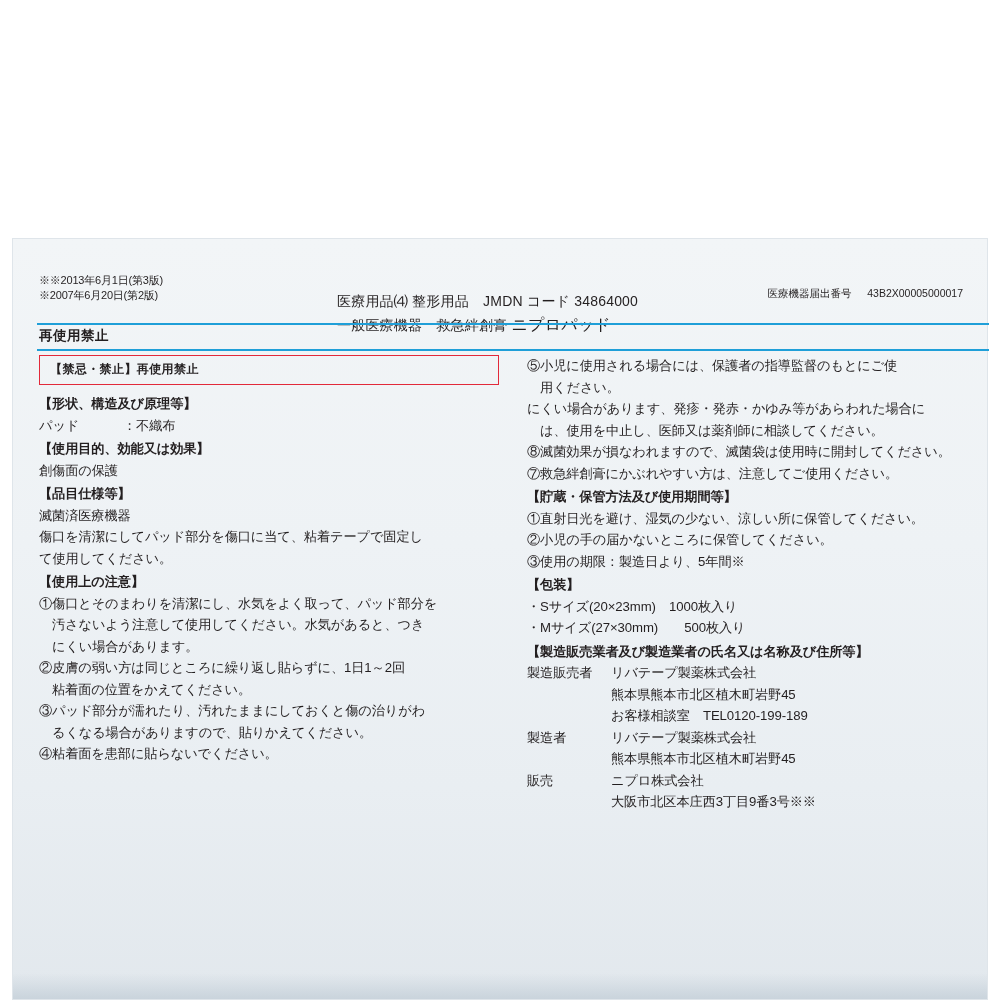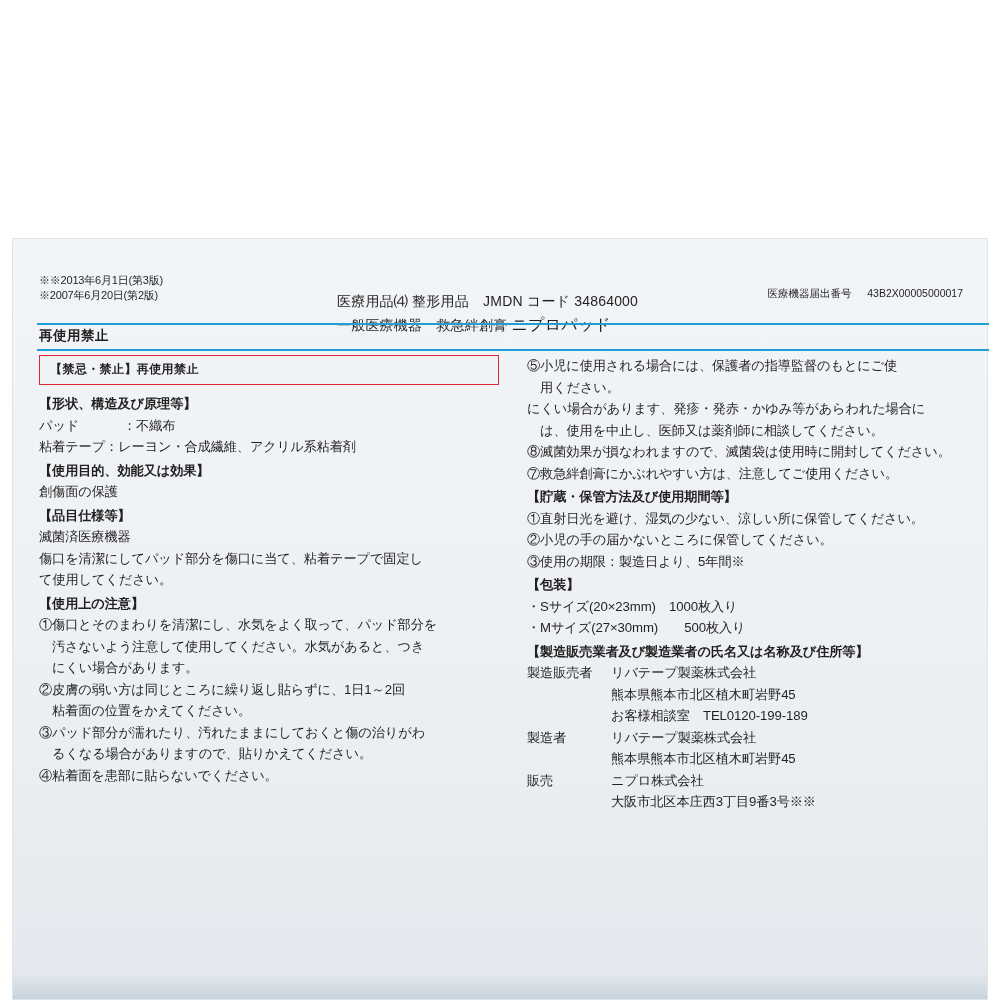--- a/index.html
+++ b/index.html
@@ -185,21 +185,20 @@
       <div class="red-box">
         <span class="txt">【禁忌・禁止】再使用禁止</span>
       </div>
 
       <div class="col left" id="left-col">
           <div class="sec-title">【形状、構造及び原理等】</div>
           <div class="kv">
             <span class="k">パッド</span>
             <span class="v">：不織布</span>
           </div>
-          <div>粘着テープ：レーヨン・合成繊維、アクリル系粘着剤</div>
           <div class="sec-title">【使用目的、効能又は効果】</div>
           <div>創傷面の保護</div>
           <div class="sec-title">【品目仕様等】</div>
           <div>滅菌済医療機器</div>
           <div>傷口を清潔にしてパッド部分を傷口に当て、粘着テープで固定し</div>
           <div>て使用してください。</div>
           <div class="sec-title">【使用上の注意】</div>
           <div class="indent">①傷口とそのまわりを清潔にし、水気をよく取って、パッド部分を</div>
           <div class="indent2">汚さないよう注意して使用してください。水気があると、つき</div>
           <div class="indent2">にくい場合があります。</div>

